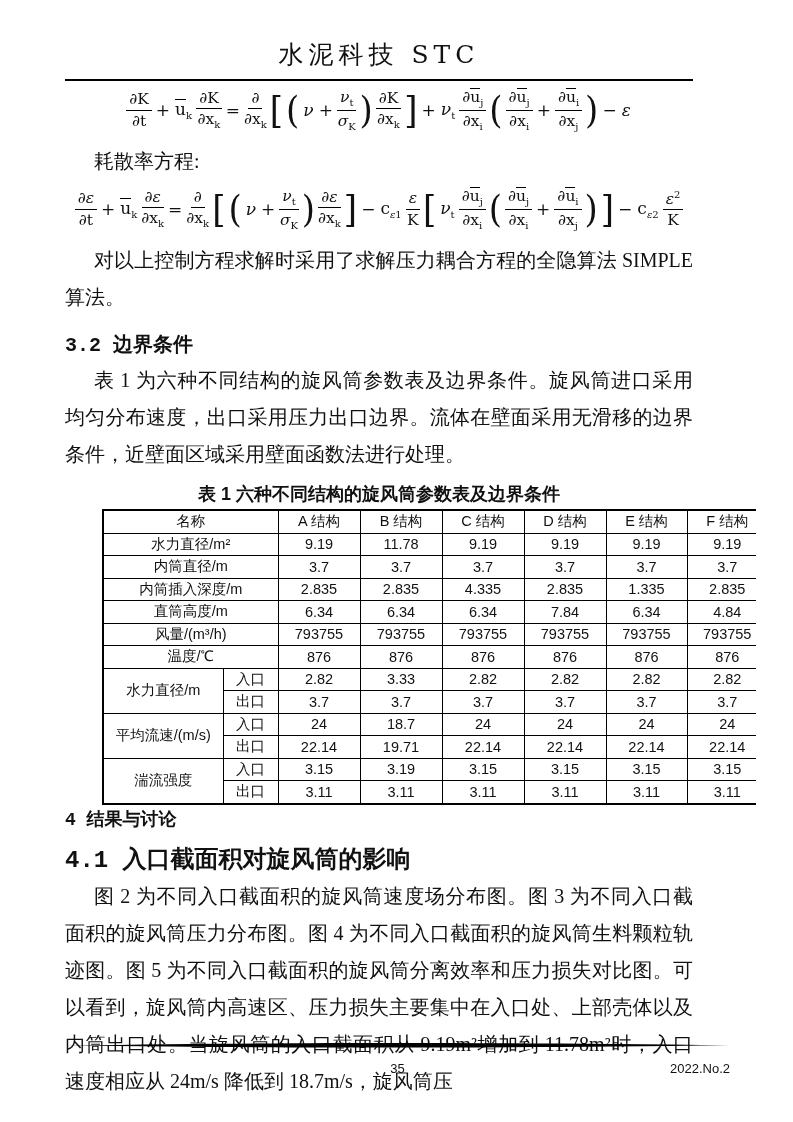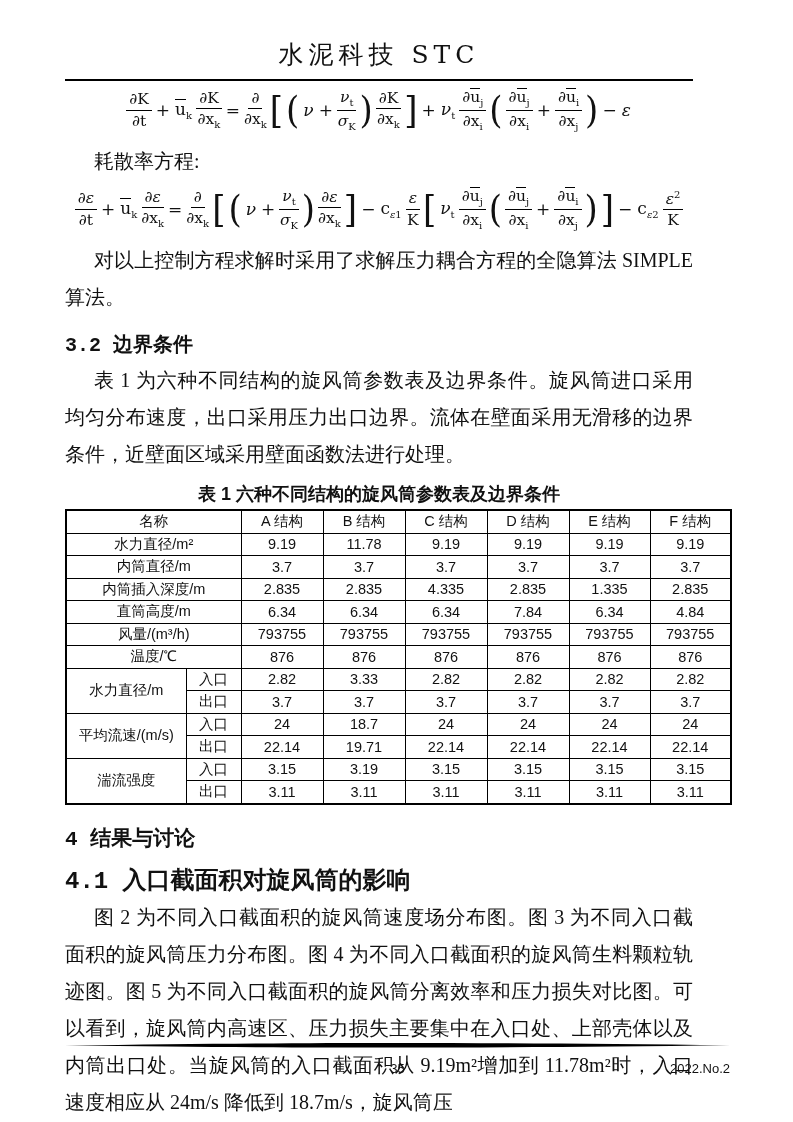--- a/index.html
+++ b/index.html
@@ -56,21 +56,21 @@
   }
   .label-line { margin-top:4px; }
   .simple-par { margin-top:4px; }
 
   .section-heading {
     margin:15px 0 4px;
     font-size:20px;
     font-weight:bold;
     font-family:Liberation Mono, monospace;
   }
-  .s4 { margin-top:19px; font-size:21px; }
+  .s4 { margin-top:2px; font-size:18px; }
   .subsection-heading {
     margin:12px 0 3px;
     font-size:24px;
     font-weight:bold;
     font-family:Liberation Mono, monospace;
   }
 
   
   .table-caption {
     margin:9px 0 3px;
@@ -79,20 +79,21 @@
     font-weight:600;
     font-family:"Liberation Sans", sans-serif;
   }
   table.param {
     border-collapse:collapse;
     table-layout:fixed;
     width:665px;
     font-size:14.5px;
     font-family:"Liberation Sans", sans-serif;
     border:2px solid #000;
+    margin-left:37px;
   }
   table.param th, table.param td {
     border:1px solid #000;
     text-align:center;
     vertical-align:middle;
     height:21.5px;
     padding:0 2px;
     font-weight:normal;
     overflow:hidden;
   }

